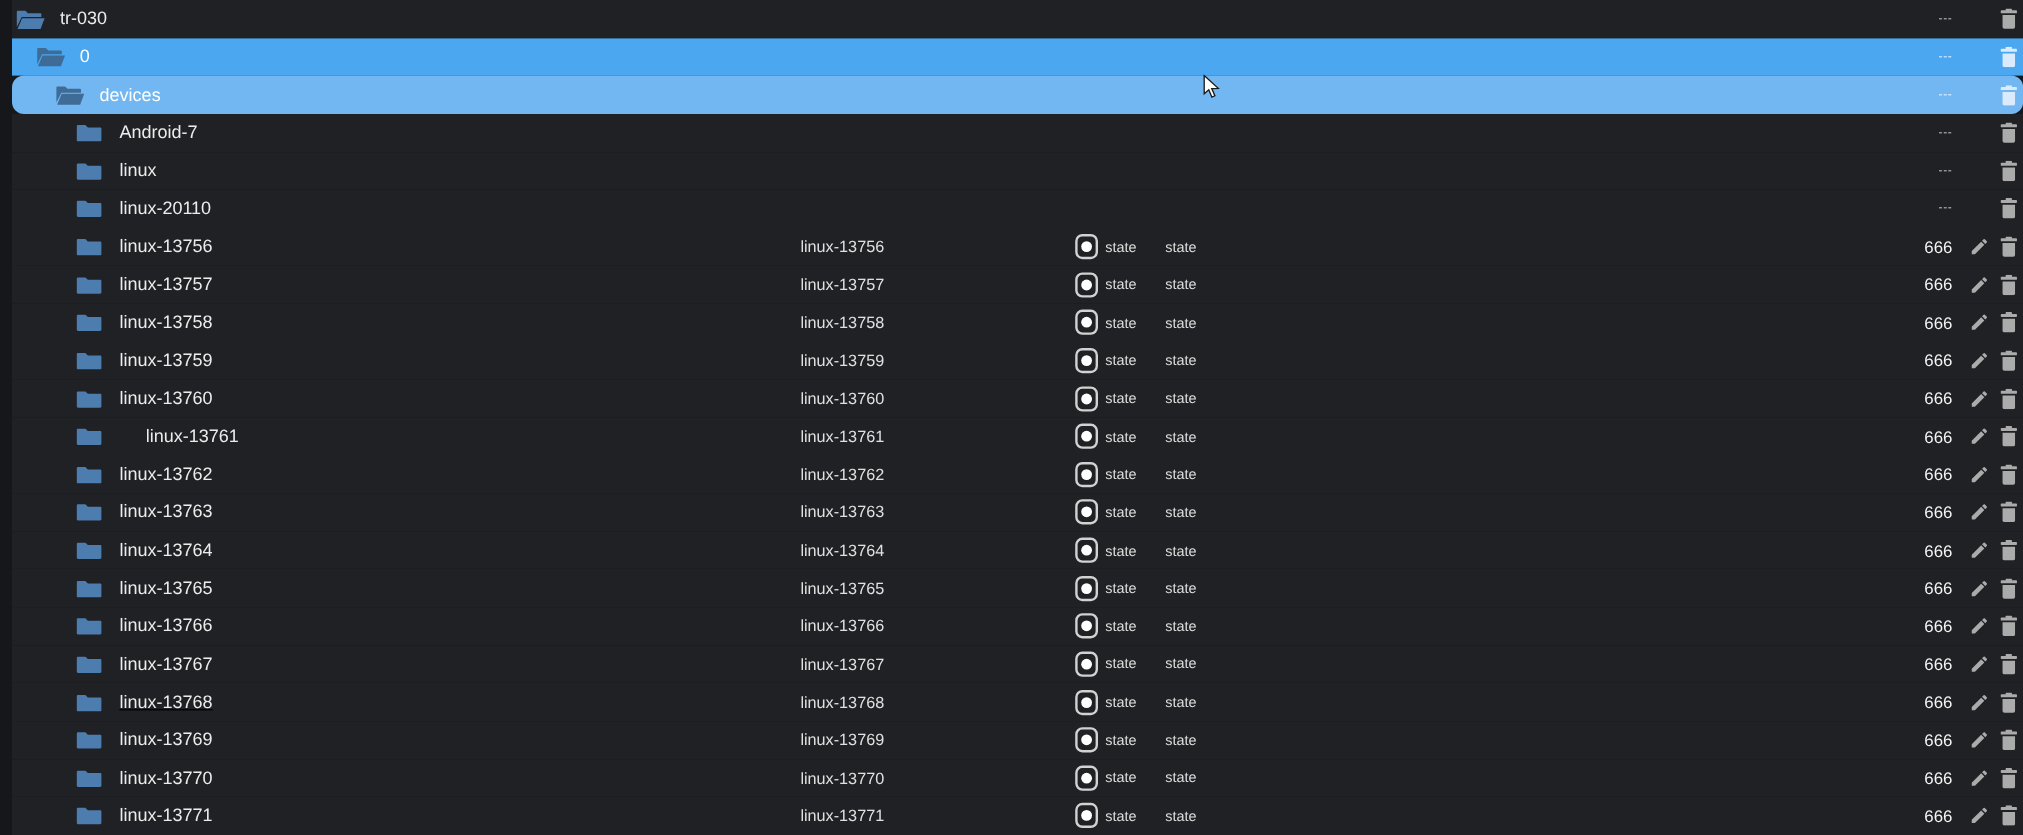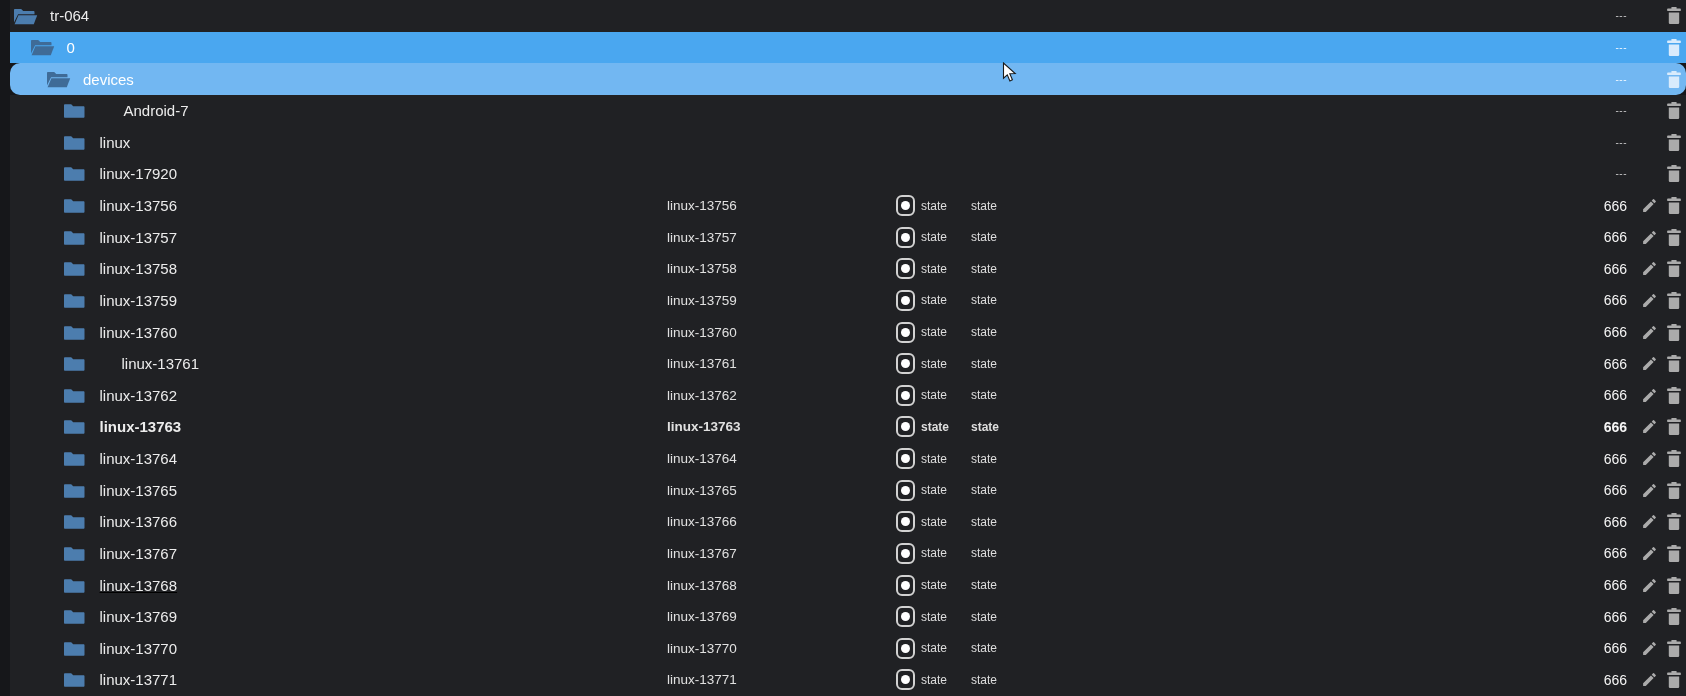--- a/index.html
+++ b/index.html
@@ -95,21 +95,21 @@
 
 <div class="tree">
     <div class="row" style="padding-left: 3px;">
     <span class="folder">
       <svg width="25" height="18" viewBox="0 0 25 18" fill="currentColor">
         <path d="M1 15.5 V3 c0-.6 .45-1 1-1 h6.2 l2 2 h10.3 c.55 0 1 .45 1 1 v2.2 H5.1 Z"></path>
         <path d="M5.4 8.2 H24.2 L20.8 17.2 H1.6 Z"></path>
       </svg>
 
     </span>
-    <span class="id-label">tr-064</span>
+    <span class="id-label">tr-030</span>
 
     <span class="cell value-cell dashes">---</span>
 
     <span class="cell del-cell">
       <svg width="14" height="17" viewBox="0 0 14 17" fill="currentColor">
         <rect x="4.4" y="0" width="5.2" height="2.2" rx="0.6"></rect>
         <rect x="0.2" y="1.6" width="13.6" height="2.5" rx="0.7"></rect>
         <path d="M1.8 5.6 h10.4 v10 a1.5 1.5 0 0 1-1.5 1.5 H3.3 a1.5 1.5 0 0 1-1.5-1.5 Z"></path>
       </svg>
     </span>
@@ -147,21 +147,21 @@
     <span class="cell value-cell dashes">---</span>
 
     <span class="cell del-cell">
       <svg width="14" height="17" viewBox="0 0 14 17" fill="currentColor">
         <rect x="4.4" y="0" width="5.2" height="2.2" rx="0.6"></rect>
         <rect x="0.2" y="1.6" width="13.6" height="2.5" rx="0.7"></rect>
         <path d="M1.8 5.6 h10.4 v10 a1.5 1.5 0 0 1-1.5 1.5 H3.3 a1.5 1.5 0 0 1-1.5-1.5 Z"></path>
       </svg>
     </span>
   </div>
-    <div class="row" style="padding-left: 52.5px; gap: 24px;">
+    <div class="row" style="padding-left: 52.5px;">
     <span class="folder">
 
       <svg width="22" height="17" viewBox="0 0 22 17" fill="currentColor">
         <path d="M1 3.2 c0-.6 .45-1 1-1 h6.2 l2 2 h10.3 c.55 0 1 .45 1 1 v9.6 c0 .6-.45 1-1 1 H2 c-.55 0-1-.4-1-1 Z"></path>
       </svg>
     </span>
     <span class="id-label">Android-7</span>
 
     <span class="cell value-cell dashes">---</span>
 
@@ -192,21 +192,21 @@
       </svg>
     </span>
   </div>
     <div class="row" style="padding-left: 52.5px;">
     <span class="folder">
 
       <svg width="22" height="17" viewBox="0 0 22 17" fill="currentColor">
         <path d="M1 3.2 c0-.6 .45-1 1-1 h6.2 l2 2 h10.3 c.55 0 1 .45 1 1 v9.6 c0 .6-.45 1-1 1 H2 c-.55 0-1-.4-1-1 Z"></path>
       </svg>
     </span>
-    <span class="id-label">linux-17920</span>
+    <span class="id-label">linux-20110</span>
 
     <span class="cell value-cell dashes">---</span>
 
     <span class="cell del-cell">
       <svg width="14" height="17" viewBox="0 0 14 17" fill="currentColor">
         <rect x="4.4" y="0" width="5.2" height="2.2" rx="0.6"></rect>
         <rect x="0.2" y="1.6" width="13.6" height="2.5" rx="0.7"></rect>
         <path d="M1.8 5.6 h10.4 v10 a1.5 1.5 0 0 1-1.5 1.5 H3.3 a1.5 1.5 0 0 1-1.5-1.5 Z"></path>
       </svg>
     </span>
@@ -456,21 +456,21 @@
     </span>
 
     <span class="cell del-cell">
       <svg width="14" height="17" viewBox="0 0 14 17" fill="currentColor">
         <rect x="4.4" y="0" width="5.2" height="2.2" rx="0.6"></rect>
         <rect x="0.2" y="1.6" width="13.6" height="2.5" rx="0.7"></rect>
         <path d="M1.8 5.6 h10.4 v10 a1.5 1.5 0 0 1-1.5 1.5 H3.3 a1.5 1.5 0 0 1-1.5-1.5 Z"></path>
       </svg>
     </span>
   </div>
-    <div class="row" style="padding-left: 52.5px; font-weight: bold;">
+    <div class="row" style="padding-left: 52.5px;">
     <span class="folder">
 
       <svg width="22" height="17" viewBox="0 0 22 17" fill="currentColor">
         <path d="M1 3.2 c0-.6 .45-1 1-1 h6.2 l2 2 h10.3 c.55 0 1 .45 1 1 v9.6 c0 .6-.45 1-1 1 H2 c-.55 0-1-.4-1-1 Z"></path>
       </svg>
     </span>
     <span class="id-label">linux-13763</span>
 
     <span class="cell name-cell">linux-13763</span>
 

